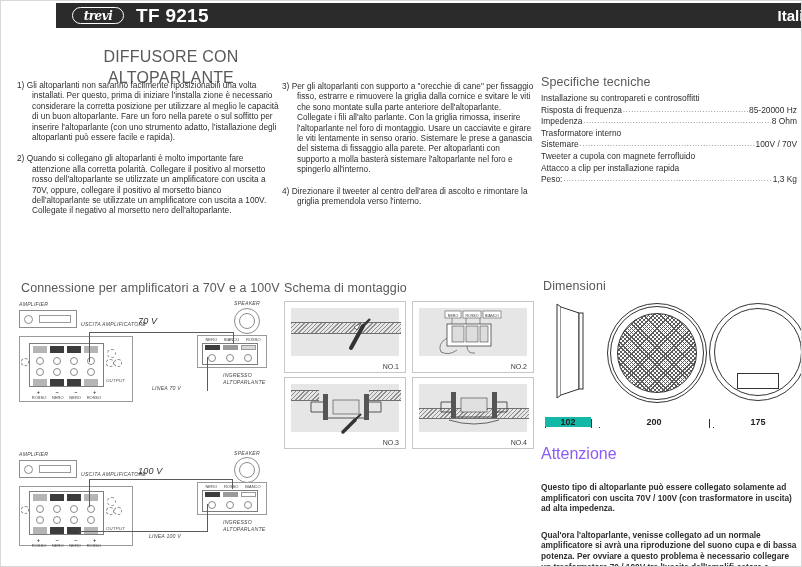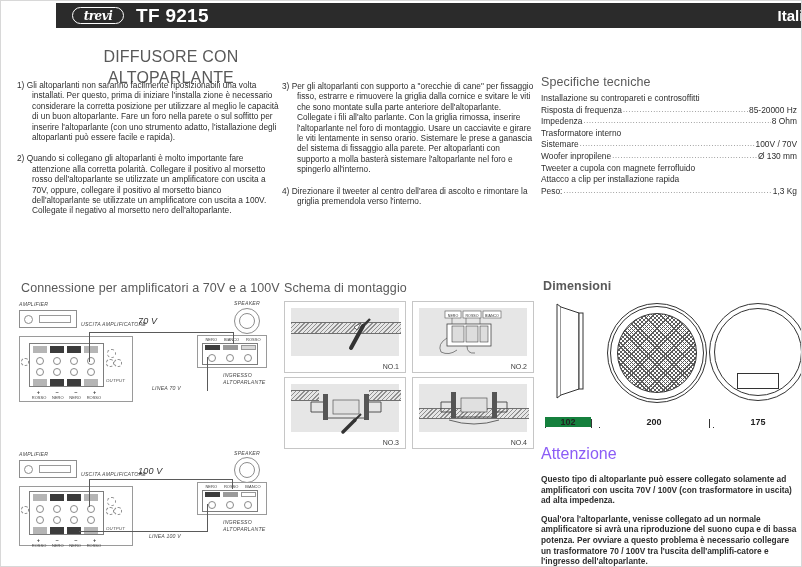--- a/index.html
+++ b/index.html
@@ -90,30 +90,30 @@
     text-indent: -15px;
   }
 
   
   #col-left   { position: absolute; left: 16px;  top: 74px;  width: 262px; }
   #col-mid    { position: absolute; left: 281px; top: 80px;  width: 252px; }
   #col-right  { position: absolute; left: 540px; top: 74px;  width: 256px; }
 
   #conn-head   { position: absolute; left: 20px;  top: 280px; }
   #schema-head { position: absolute; left: 283px; top: 280px; }
-  #dim-head    { position: absolute; left: 542px; top: 278px; font-weight: bold; }
+  #dim-head    { position: absolute; left: 542px; top: 278px; }
   #att-head    { position: absolute; left: 540px; top: 444px; font-size: 16px; color: #8b5cf6; }
 
   #att-body {
     position: absolute;
     left: 540px; top: 465px; width: 256px;
     font-size: 8.3px; line-height: 10.6px;
     color: #2e2e2e; font-weight: bold;
   }
-  #att-body p { margin: 8px 0 5px 0; }
+  #att-body p { margin: 16px 0 5px 0; }
 
   
   .spec-row {
     display: flex;
     align-items: baseline;
     font-size: 8.4px;
     line-height: 11.6px;
     color: #2e2e2e;
     white-space: nowrap;
   }
@@ -297,25 +297,20 @@
           <span class="spec-dots">..........................................................................................</span>
           <span class="spec-val"> 8 Ohm</span>
         </div>
         <div class="spec-row">
           <span class="spec-label">Trasformatore interno</span>
         </div>
         <div class="spec-row">
           <span class="spec-label">Sistemare</span>
           <span class="spec-dots">..........................................................................................</span>
           <span class="spec-val">100V / 70V</span>
-        </div>
-        <div class="spec-row">
-          <span class="spec-label">Woofer inpropilene</span>
-          <span class="spec-dots">..........................................................................................</span>
-          <span class="spec-val">Ø 130 mm</span>
         </div>
         <div class="spec-row">
           <span class="spec-label">Tweeter a cupola con magnete ferrofluido</span>
         </div>
         <div class="spec-row">
           <span class="spec-label">Attacco a clip per installazione rapida</span>
         </div>
         <div class="spec-row">
           <span class="spec-label">Peso:</span>
           <span class="spec-dots">..........................................................................................</span>
@@ -570,21 +565,21 @@
     <div class="dim-circle" style="left:69px; top:7px; width:94px; height:94px;"></div>
     <div class="mesh" style="left:76px; top:14px; width:80px; height:80px;"></div>
 
     <div class="dim-circle" style="left:168px; top:4px; width:98px; height:98px;"></div>
     <div class="dim-circle" style="left:173px; top:9px; width:88px; height:88px;"></div>
     <div style="position:absolute; left:196px; top:74px; width:42px; height:16px; border:1px solid #333; box-sizing:border-box; background:#fff;"></div>
 
     <div class="dim-bar" style="left:4px; top:124px; width:46px;"></div>
     <div class="dim-tick" style="left:4px; top:120px; height:9px;"></div>
     <div class="dim-tick" style="left:50px; top:120px; height:9px;"></div>
-    <div class="dim-text" style="left:4px; top:118px; width:46px; background:#15803d;">102</div>
+    <div class="dim-text" style="left:4px; top:118px; width:46px; background:#14b8a6;">102</div>
 
     <div class="dim-bar" style="left:58px; top:124px; width:110px;"></div>
     <div class="dim-tick" style="left:58px; top:120px; height:9px;"></div>
     <div class="dim-tick" style="left:168px; top:120px; height:9px;"></div>
     <div class="dim-text" style="left:58px; top:118px; width:110px; background:#fff;">200</div>
 
     <div class="dim-bar" style="left:172px; top:124px; width:90px;"></div>
     <div class="dim-tick" style="left:172px; top:120px; height:9px;"></div>
 
     <div class="dim-text" style="left:172px; top:118px; width:90px; background:#fff;">175</div>

